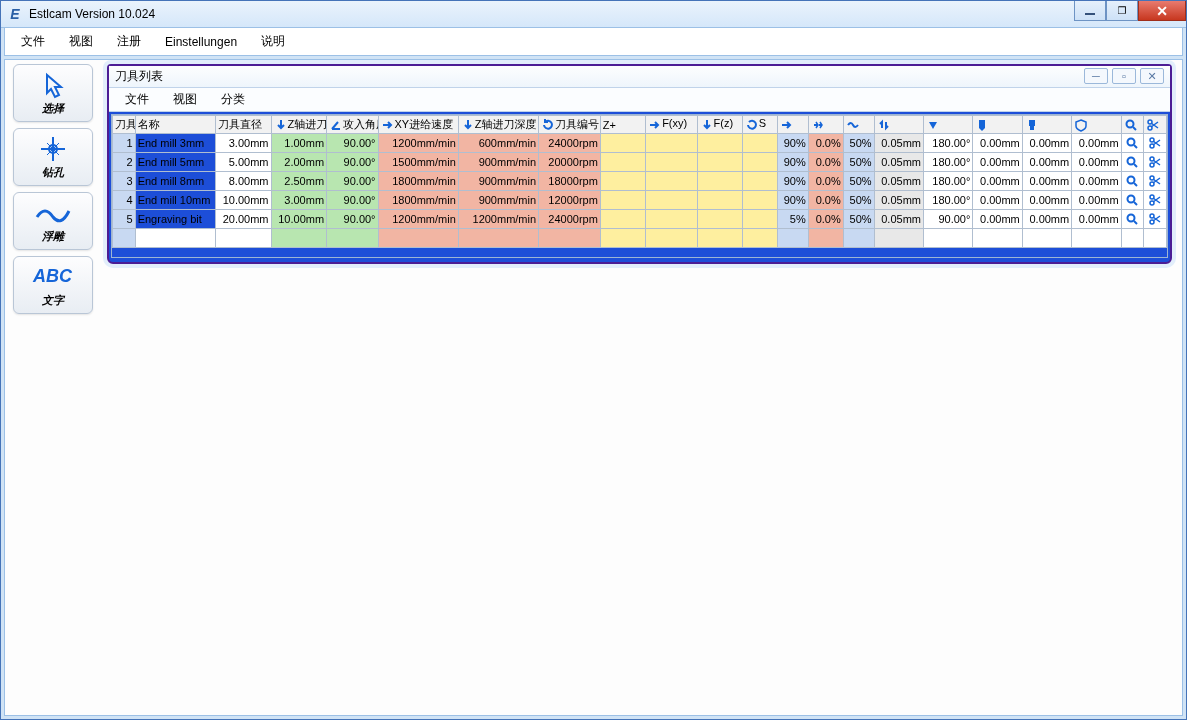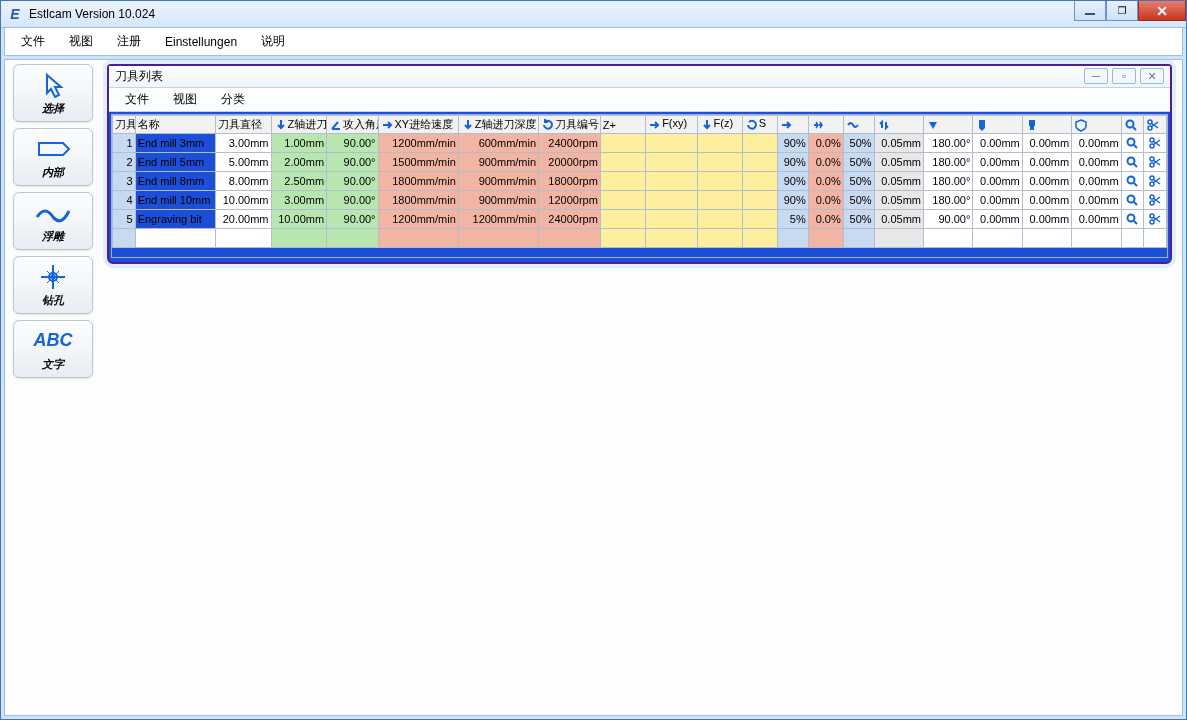--- a/index.html
+++ b/index.html
@@ -20,21 +20,21 @@
 
   
   .menubar { height:28px; background:#fff; border:1px solid #9cc0e6; border-top:none; display:flex; align-items:center; padding-left:16px; gap:24px; margin:0 3px; }
   .menubar span { color:#000; }
 
   
   .mainarea { position:absolute; left:3px; right:3px; top:58px; bottom:3px; background:#fdfdfd; border:1px solid #9cc0e6; }
   .toolbar { position:absolute; left:8px; top:4px; width:82px; display:flex; flex-direction:column; gap:0px; }
   .tbtn { width:80px; height:58px; margin-bottom:6px; border:1px solid #b9c6d6; border-radius:6px; background:linear-gradient(#fdfdfe,#e8edf3); box-shadow:0 1px 2px rgba(0,0,0,.1); display:flex; flex-direction:column; align-items:center; justify-content:center; gap:2px; }
   .tbtn .lbl { font-style:italic; font-weight:bold; font-size:11px; }
-  .ticon { width:40px; height:28px; display:flex; align-items:center; justify-content:center; }
+  .ticon { width:40px; height:28px; display:flex; align-items:center; justify-content:flex-start; }
   .ticon svg { width:40px; height:28px; }
 
   
   .subwin { position:absolute; left:102px; top:4px; right:10px; height:200px; border:2px solid #4c1d95; border-radius:4px 4px 6px 6px; background:#1d4ed8; box-shadow:0 0 0 4px #e2eefb; }
   .subtitle { height:22px; display:flex; align-items:center; padding:0 6px; border-bottom:1px solid #c0d3ea; background:linear-gradient(#fdfefe,#eef5fc); position:relative; }
   .subtitle .t { font-size:12px; }
   .subbtns { position:absolute; right:6px; top:2px; display:flex; gap:4px; }
   .subbtns .b { width:24px; height:16px; border:1px solid #9bb8da; border-radius:2px; background:#f4f8fd; display:flex; align-items:center; justify-content:center; font-size:11px; color:#5a7aa5; }
   .submenu { height:24px; display:flex; align-items:center; gap:24px; padding-left:16px; background:#fbfdff; border-bottom:1px solid #c0d3ea; }
 
@@ -101,43 +101,35 @@
         <span class="ticon">
             <svg viewBox="0 0 40 28">
               <path d="M14 4 L14 22 L18 18 L22 26 L26 24 L22 16 L28 16 Z" fill="none" stroke="#1565d8" stroke-width="2"></path>
             </svg>
           </span>
         <span class="lbl">选择</span>
       </div>
       <div class="tbtn">
         <span class="ticon">
             <svg viewBox="0 0 40 28">
-              <path d="M6 8 H30 L36 14 L30 20 H6 Z" fill="none" stroke="#1565d8" stroke-width="2"></path>
+              <circle cx="20" cy="14" r="4" fill="none" stroke="#1565d8" stroke-width="2"></circle>
+              <line x1="20" y1="2" x2="20" y2="26" stroke="#1565d8" stroke-width="2"></line>
+              <line x1="8" y1="14" x2="32" y2="14" stroke="#1565d8" stroke-width="2"></line>
+              <path d="M14 8 L26 20 M26 8 L14 20" stroke="#1565d8" stroke-width="1"></path>
             </svg>
           </span>
-        <span class="lbl">内部</span>
+        <span class="lbl">钻孔</span>
       </div>
       <div class="tbtn">
         <span class="ticon">
             <svg viewBox="0 0 40 28">
               <path d="M4 18 Q12 6 20 18 Q28 28 36 12" fill="none" stroke="#1565d8" stroke-width="3"></path>
             </svg>
           </span>
         <span class="lbl">浮雕</span>
-      </div>
-      <div class="tbtn">
-        <span class="ticon">
-            <svg viewBox="0 0 40 28">
-              <circle cx="20" cy="14" r="4" fill="none" stroke="#1565d8" stroke-width="2"></circle>
-              <line x1="20" y1="2" x2="20" y2="26" stroke="#1565d8" stroke-width="2"></line>
-              <line x1="8" y1="14" x2="32" y2="14" stroke="#1565d8" stroke-width="2"></line>
-              <path d="M14 8 L26 20 M26 8 L14 20" stroke="#1565d8" stroke-width="1"></path>
-            </svg>
-          </span>
-        <span class="lbl">钻孔</span>
       </div>
       <div class="tbtn">
         <span class="ticon">
             <span style="font-style:italic;font-weight:bold;color:#1565d8;font-size:18px;">ABC</span>
           </span>
         <span class="lbl">文字</span>
       </div>
     </div>
 
     <div class="subwin">

